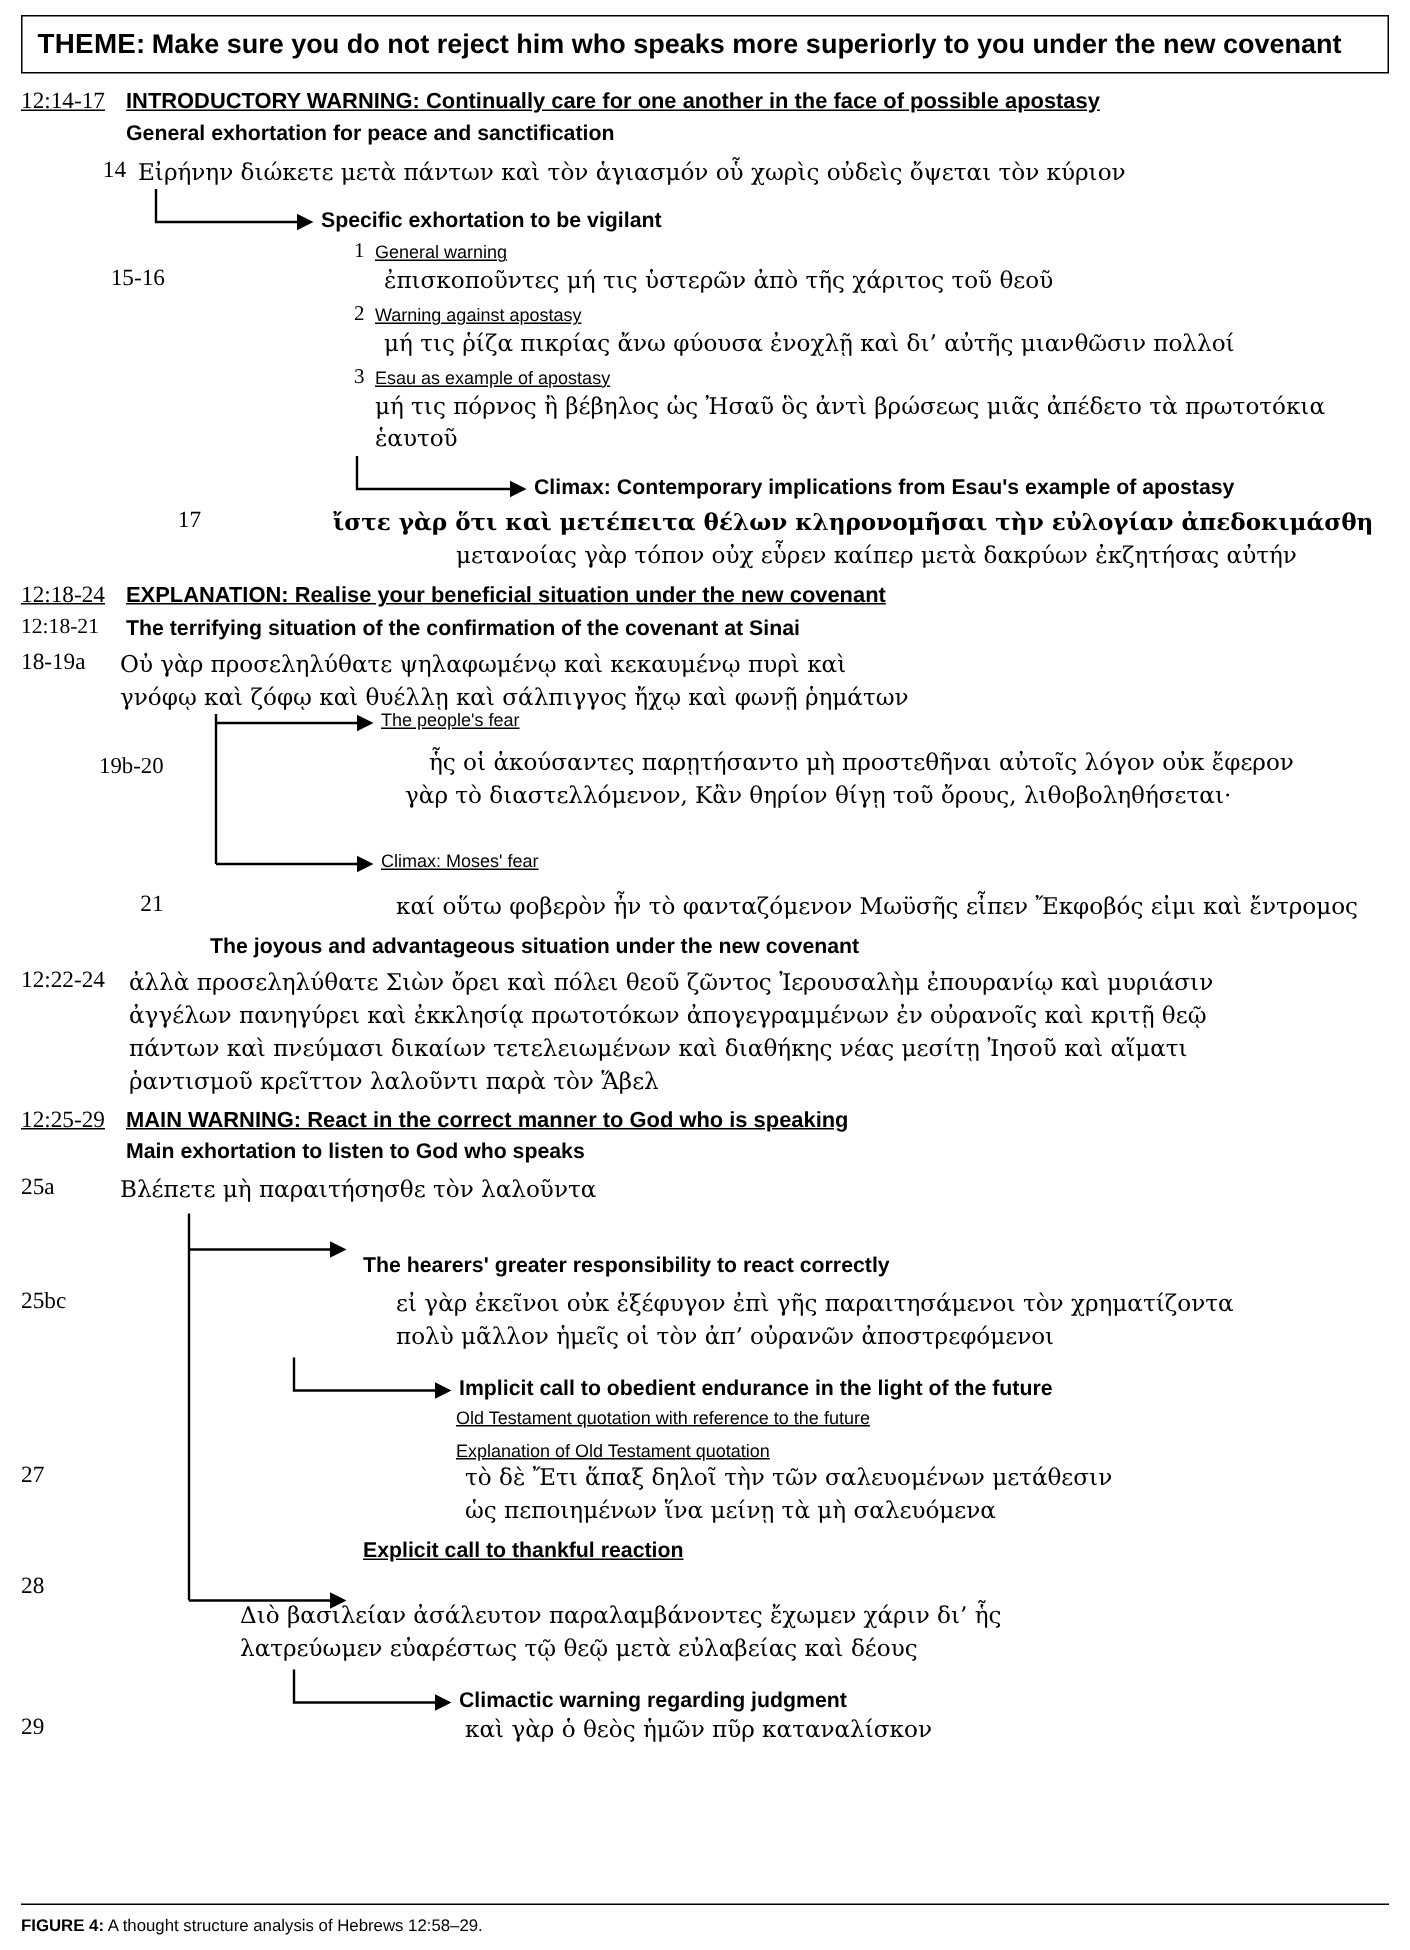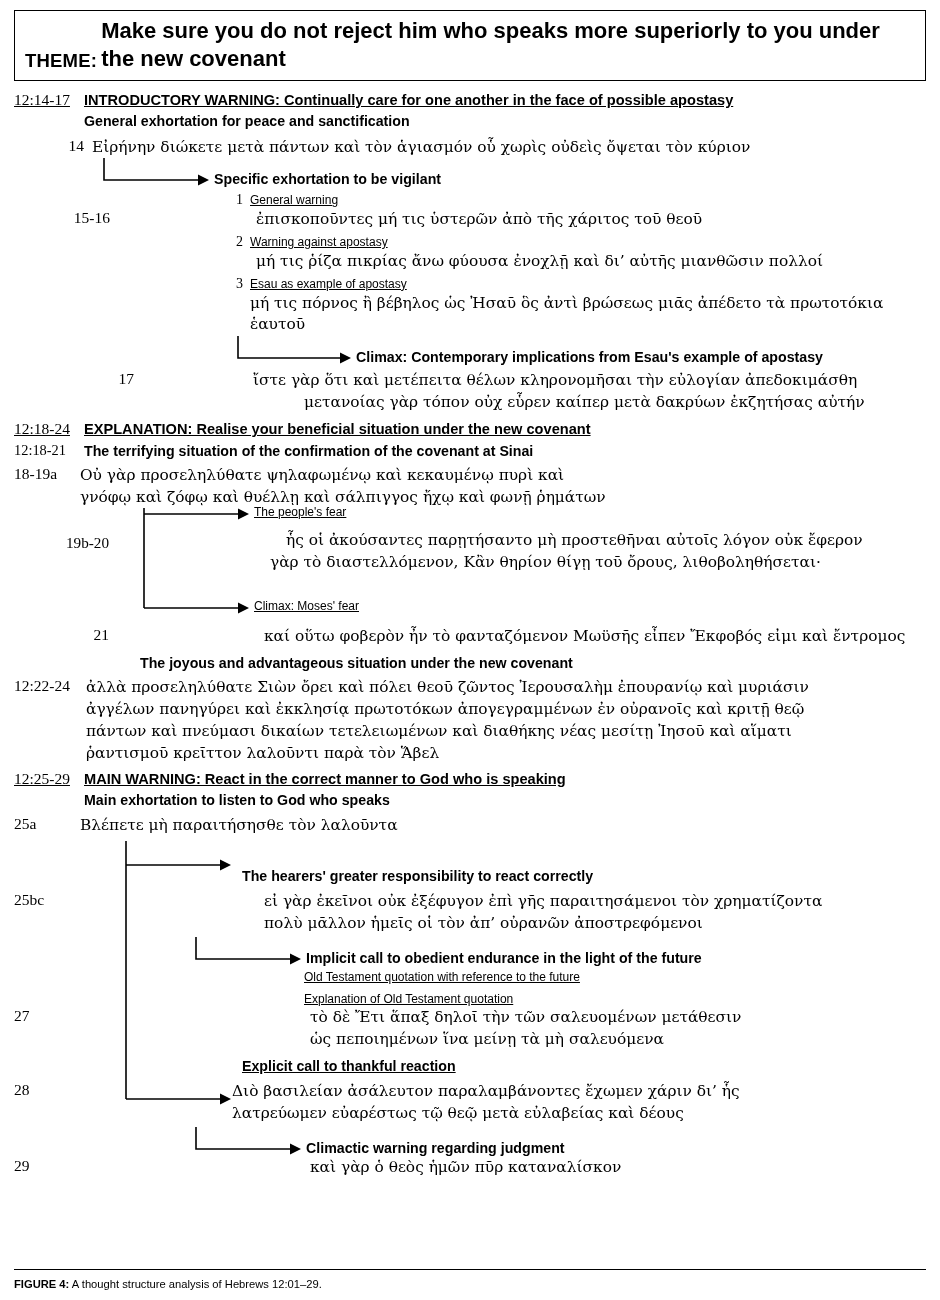--- a/index.html
+++ b/index.html
@@ -37,21 +37,21 @@
     font-family: "Liberation Sans", sans-serif;
     font-weight: bold;
     font-size: 18.5px;
     letter-spacing: 0.2px;
     white-space: nowrap;
     padding-top: 1px;
   }
   .theme-text {
     font-family: "Liberation Sans", sans-serif;
     font-weight: bold;
-    font-size: 22px;
+    font-size: 18px;
     line-height: 1.25;
   }
 
   
   .row {
     display: flex;
     align-items: flex-start;
     width: 100%;
   }
   .ref {
@@ -203,21 +203,21 @@
   <div style="position:relative; height:34px;">
     <svg class="conn" style="left:222px; top:0;" width="120" height="30" viewBox="0 0 120 30">
       <path d="M2,0 L2,22 L104,22" fill="none" stroke="#000" stroke-width="1.6"></path>
       <path d="M104,16.5 L115,22 L104,27.5 Z" fill="#000"></path>
     </svg>
     <div class="hdr-arrow abs" style="left:342px; top:12px;">Climax: Contemporary implications from Esau's example of apostasy</div>
   </div>
 
   <div class="row">
     <div class="ref" style="width:120px;">17</div>
-    <div class="greek" style="margin-left:119px;">ἴστε γὰρ ὅτι καὶ μετέπειτα θέλων κληρονομῆσαι τὴν εὐλογίαν ἀπεδοκιμάσθη</div>
+    <div class="greek" style="margin-left:88px;font-weight:bold;">ἴστε γὰρ ὅτι καὶ μετέπειτα θέλων κληρονομῆσαι τὴν εὐλογίαν ἀπεδοκιμάσθη</div>
   </div>
   <div class="row">
     <div style="width:290px;"></div>
     <div class="greek">μετανοίας γὰρ τόπον οὐχ εὗρεν καίπερ μετὰ δακρύων ἐκζητήσας αὐτήν</div>
   </div>
 
   <div class="row" style="margin-top:6px;">
     <div class="ref ref-under" style="width:62px; text-align:left;">12:18-24</div>
     <div class="body-col hdr-major" style="margin-left:8px;">EXPLANATION: Realise your beneficial situation under the new covenant</div>
   </div>
@@ -338,21 +338,21 @@
       <div class="greek">τὸ δὲ Ἔτι ἅπαξ δηλοῖ τὴν τῶν σαλευομένων μετάθεσιν</div>
       <div class="greek">ὡς πεποιημένων ἵνα μείνῃ τὰ μὴ σαλευόμενα</div>
     </div>
   </div>
 
   <div class="row" style="margin-top:6px;">
     <div style="width:228px;"></div>
     <div class="hdr-arrow" style="text-decoration:underline;">Explicit call to thankful reaction</div>
   </div>
 
-  <div class="row" style="margin-top:4px;">
+  <div class="row" style="margin-top:4px;flex-direction:column;">
     <div class="ref" style="width:72px; text-align:left;">28</div>
     <div class="body-col" style="margin-left:146px;">
       <div class="greek">Διὸ βασιλείαν ἀσάλευτον παραλαμβάνοντες ἔχωμεν χάριν  δι’ ἧς</div>
       <div class="greek">λατρεύωμεν εὐαρέστως τῷ θεῷ μετὰ εὐλαβείας καὶ δέους</div>
     </div>
   </div>
 
   <div style="position:relative; height:32px;">
     <svg class="conn" style="left:180px; top:2px;" width="110" height="30" viewBox="0 0 110 30">
       <path d="M2,0 L2,22 L96,22" fill="none" stroke="#000" stroke-width="1.6"></path>
@@ -362,16 +362,16 @@
   </div>
 
   <div class="row">
     <div class="ref" style="width:70px; text-align:left;">29</div>
     <div class="greek" style="margin-left:226px;">καὶ γὰρ ὁ θεὸς ἡμῶν πῦρ  καταναλίσκον</div>
   </div>
 
   <div class="rule"></div>
   <div class="caption">
     <b>FIGURE 4:</b>
-    <span>A thought structure analysis of Hebrews 12:01–29.</span>
+    <span>A thought structure analysis of Hebrews 12:58–29.</span>
   </div>
 
 </div>
 
 </body></html>

